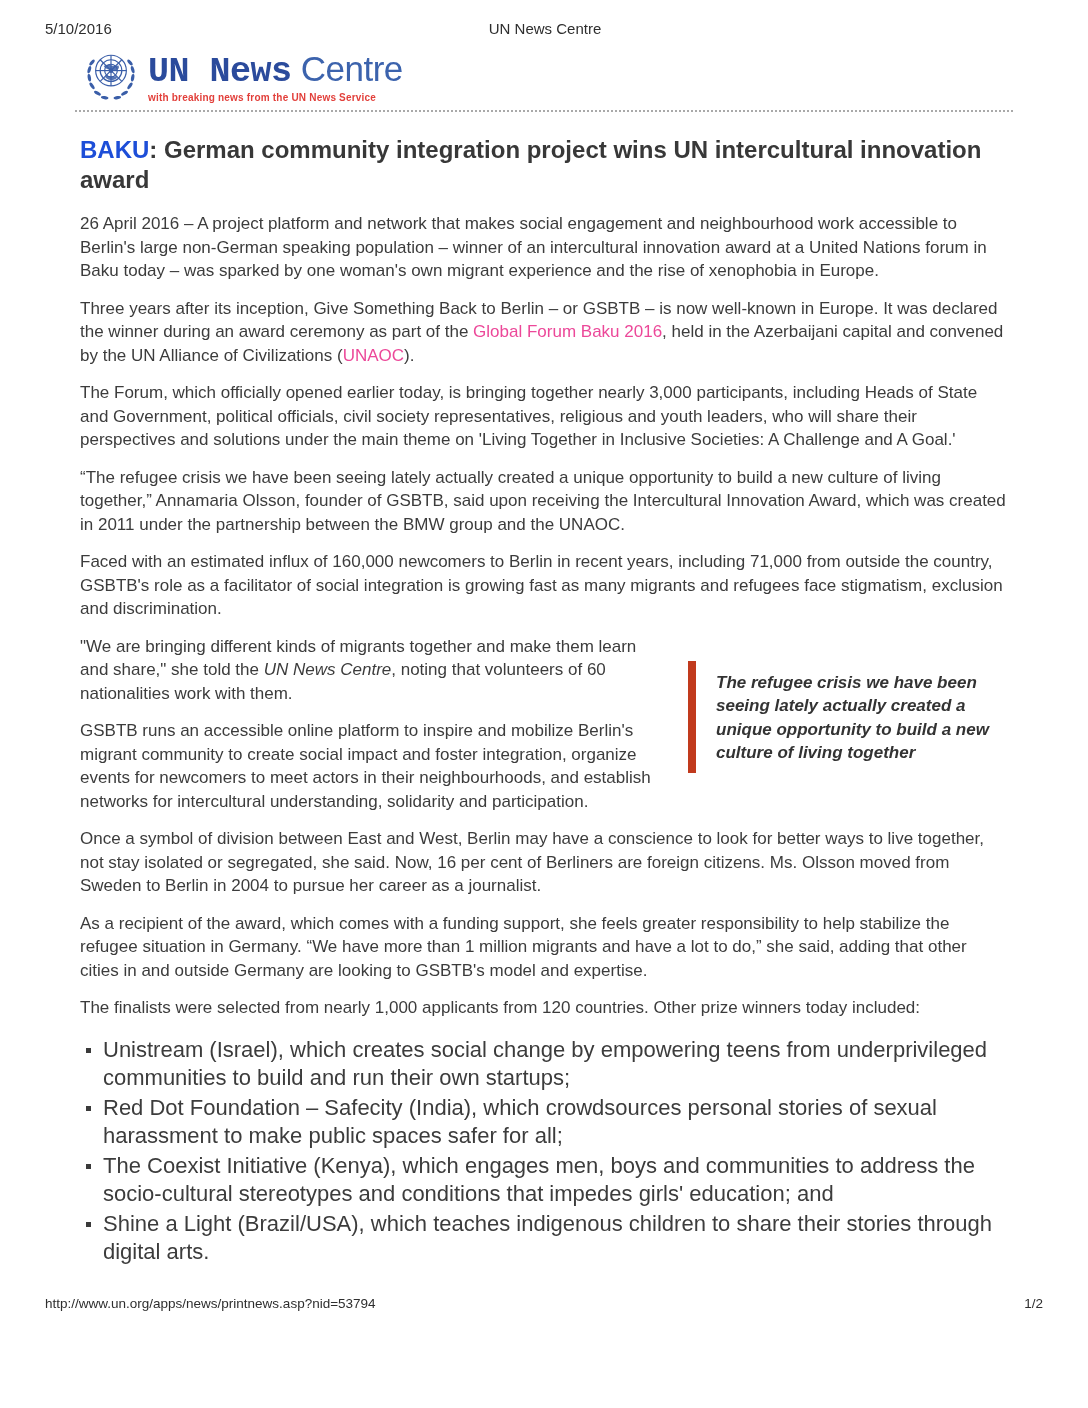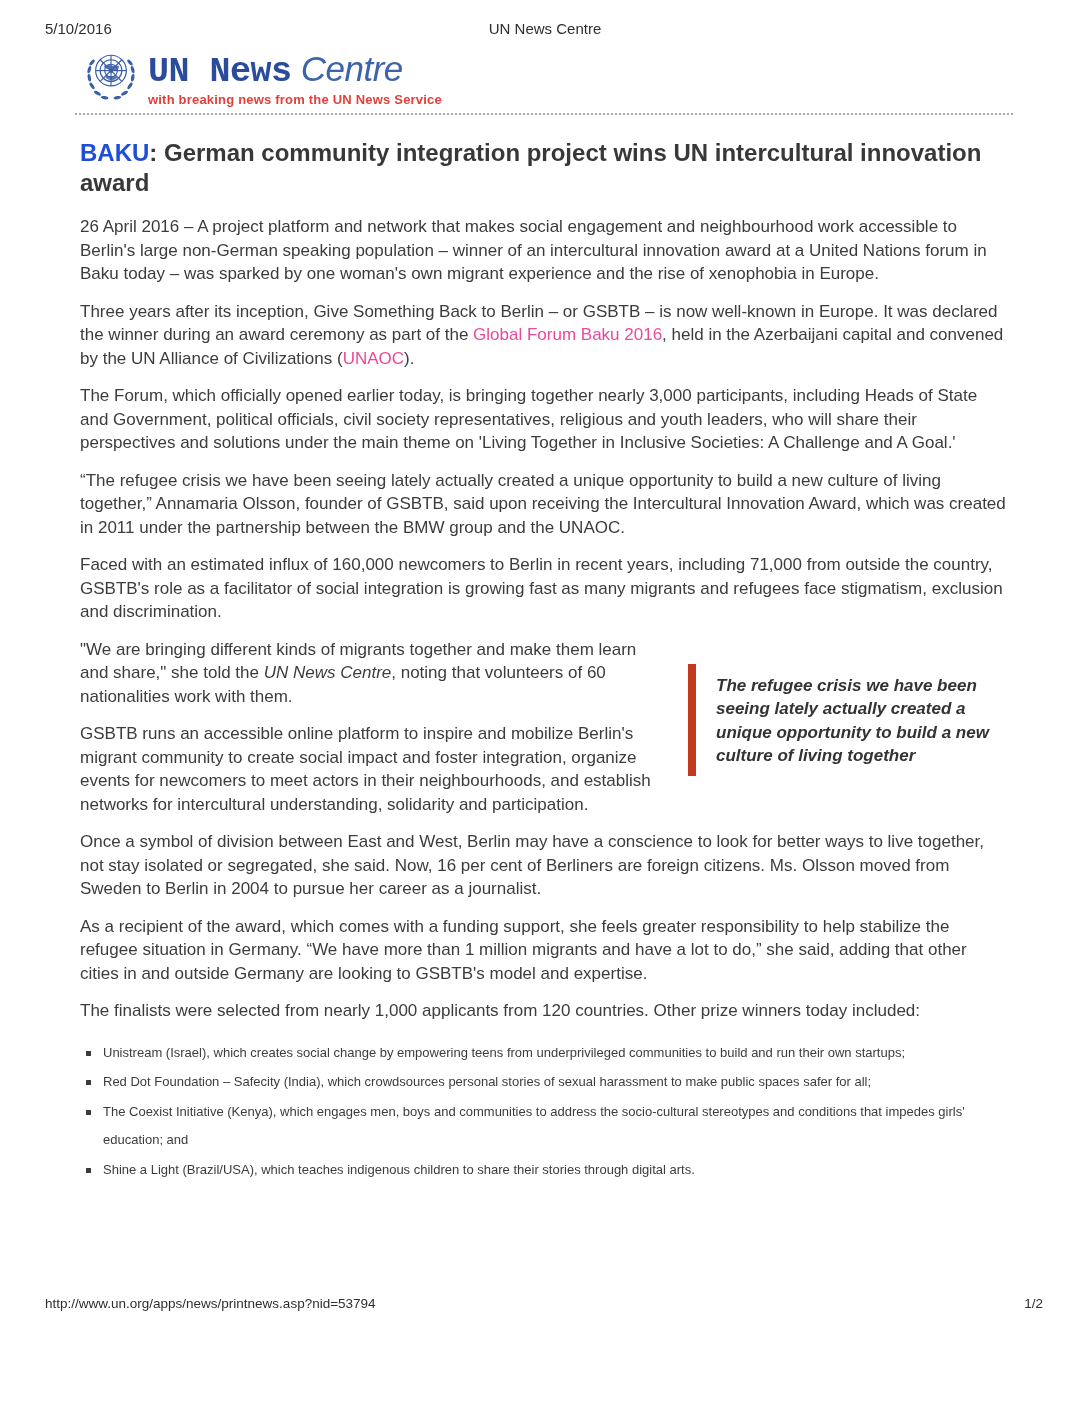--- a/index.html
+++ b/index.html
@@ -13,42 +13,42 @@
   .print-date { position:absolute; left:0; top:0; font-size:15px; color:#2e2e2e; }
   .print-title { width:100%; text-align:center; font-size:15px; color:#2e2e2e; }
   .content { padding:48px 80px 0 80px; }
 
   
   .logo { display:flex; align-items:flex-start; }
   .emblem { width:58px; height:56px; flex:0 0 auto; margin-left:2px; }
   .logo-text { margin-left:8px; padding-top:2px; }
   .logo-title { font-size:35px; line-height:38px; letter-spacing:-0.5px; white-space:pre; }
   .logo-bold { font-weight:bold; color:#2b4b9c;font-family:Liberation Mono, monospace; }
-  .logo-light { font-weight:400; color:#3c63ad;font-style:italic; }
-  .logo-tagline { font-size:13px; font-weight:bold; color:#e23f3a; margin-top:1px; letter-spacing:0.2px; }
+  .logo-light { font-weight:400; color:#3c63ad; }
+  .logo-tagline { font-size:10px; font-weight:bold; color:#e23f3a; margin-top:1px; letter-spacing:0.2px; }
 
   .separator { border-bottom:2px dotted #a9a9a9; margin:6px -5px 0 -5px; }
 
   .headline { font-size:24px; line-height:30px; font-weight:bold; color:#383838; margin:23px 0 17px 0; }
   .headline-loc { color:#1d4ed8; }
 
   p.body-p { font-size:17px; line-height:23.5px; margin-bottom:14px; }
   .link { color:#ec4899; text-decoration:none; cursor:pointer; }
   .em { font-style:italic; }
 
   
   .pullquote { float:right; width:320px; margin:26px 0 10px 24px; display:flex; }
   .pq-bar { flex:0 0 8px; background:#c13a1d; margin-right:20px; }
   .pq-text { font-size:17px; line-height:23.5px; font-weight:bold; color:#333333; padding-top:10px; padding-bottom:8px;font-style:italic; }
   .clear { clear:both; }
 
   ul.bullets { margin:16px 0 0 6px; }
   ul.bullets li {
     list-style:none; position:relative; padding-left:17px;
-    font-size:13px; line-height:28.5px; margin-bottom:1px; color:#3c3c3c;
+    font-size:22px; line-height:28.5px; margin-bottom:1px; color:#3c3c3c;
   }
   ul.bullets li::before {
     content:""; position:absolute; left:0; top:12px; width:5px; height:5px; background:#3a3a3a;
   }
 
   .print-footer {
     position:absolute; top:1296px; left:45px; right:45px;
     display:flex; justify-content:space-between;
     font-size:13.5px; color:#2e2e2e;
   }

